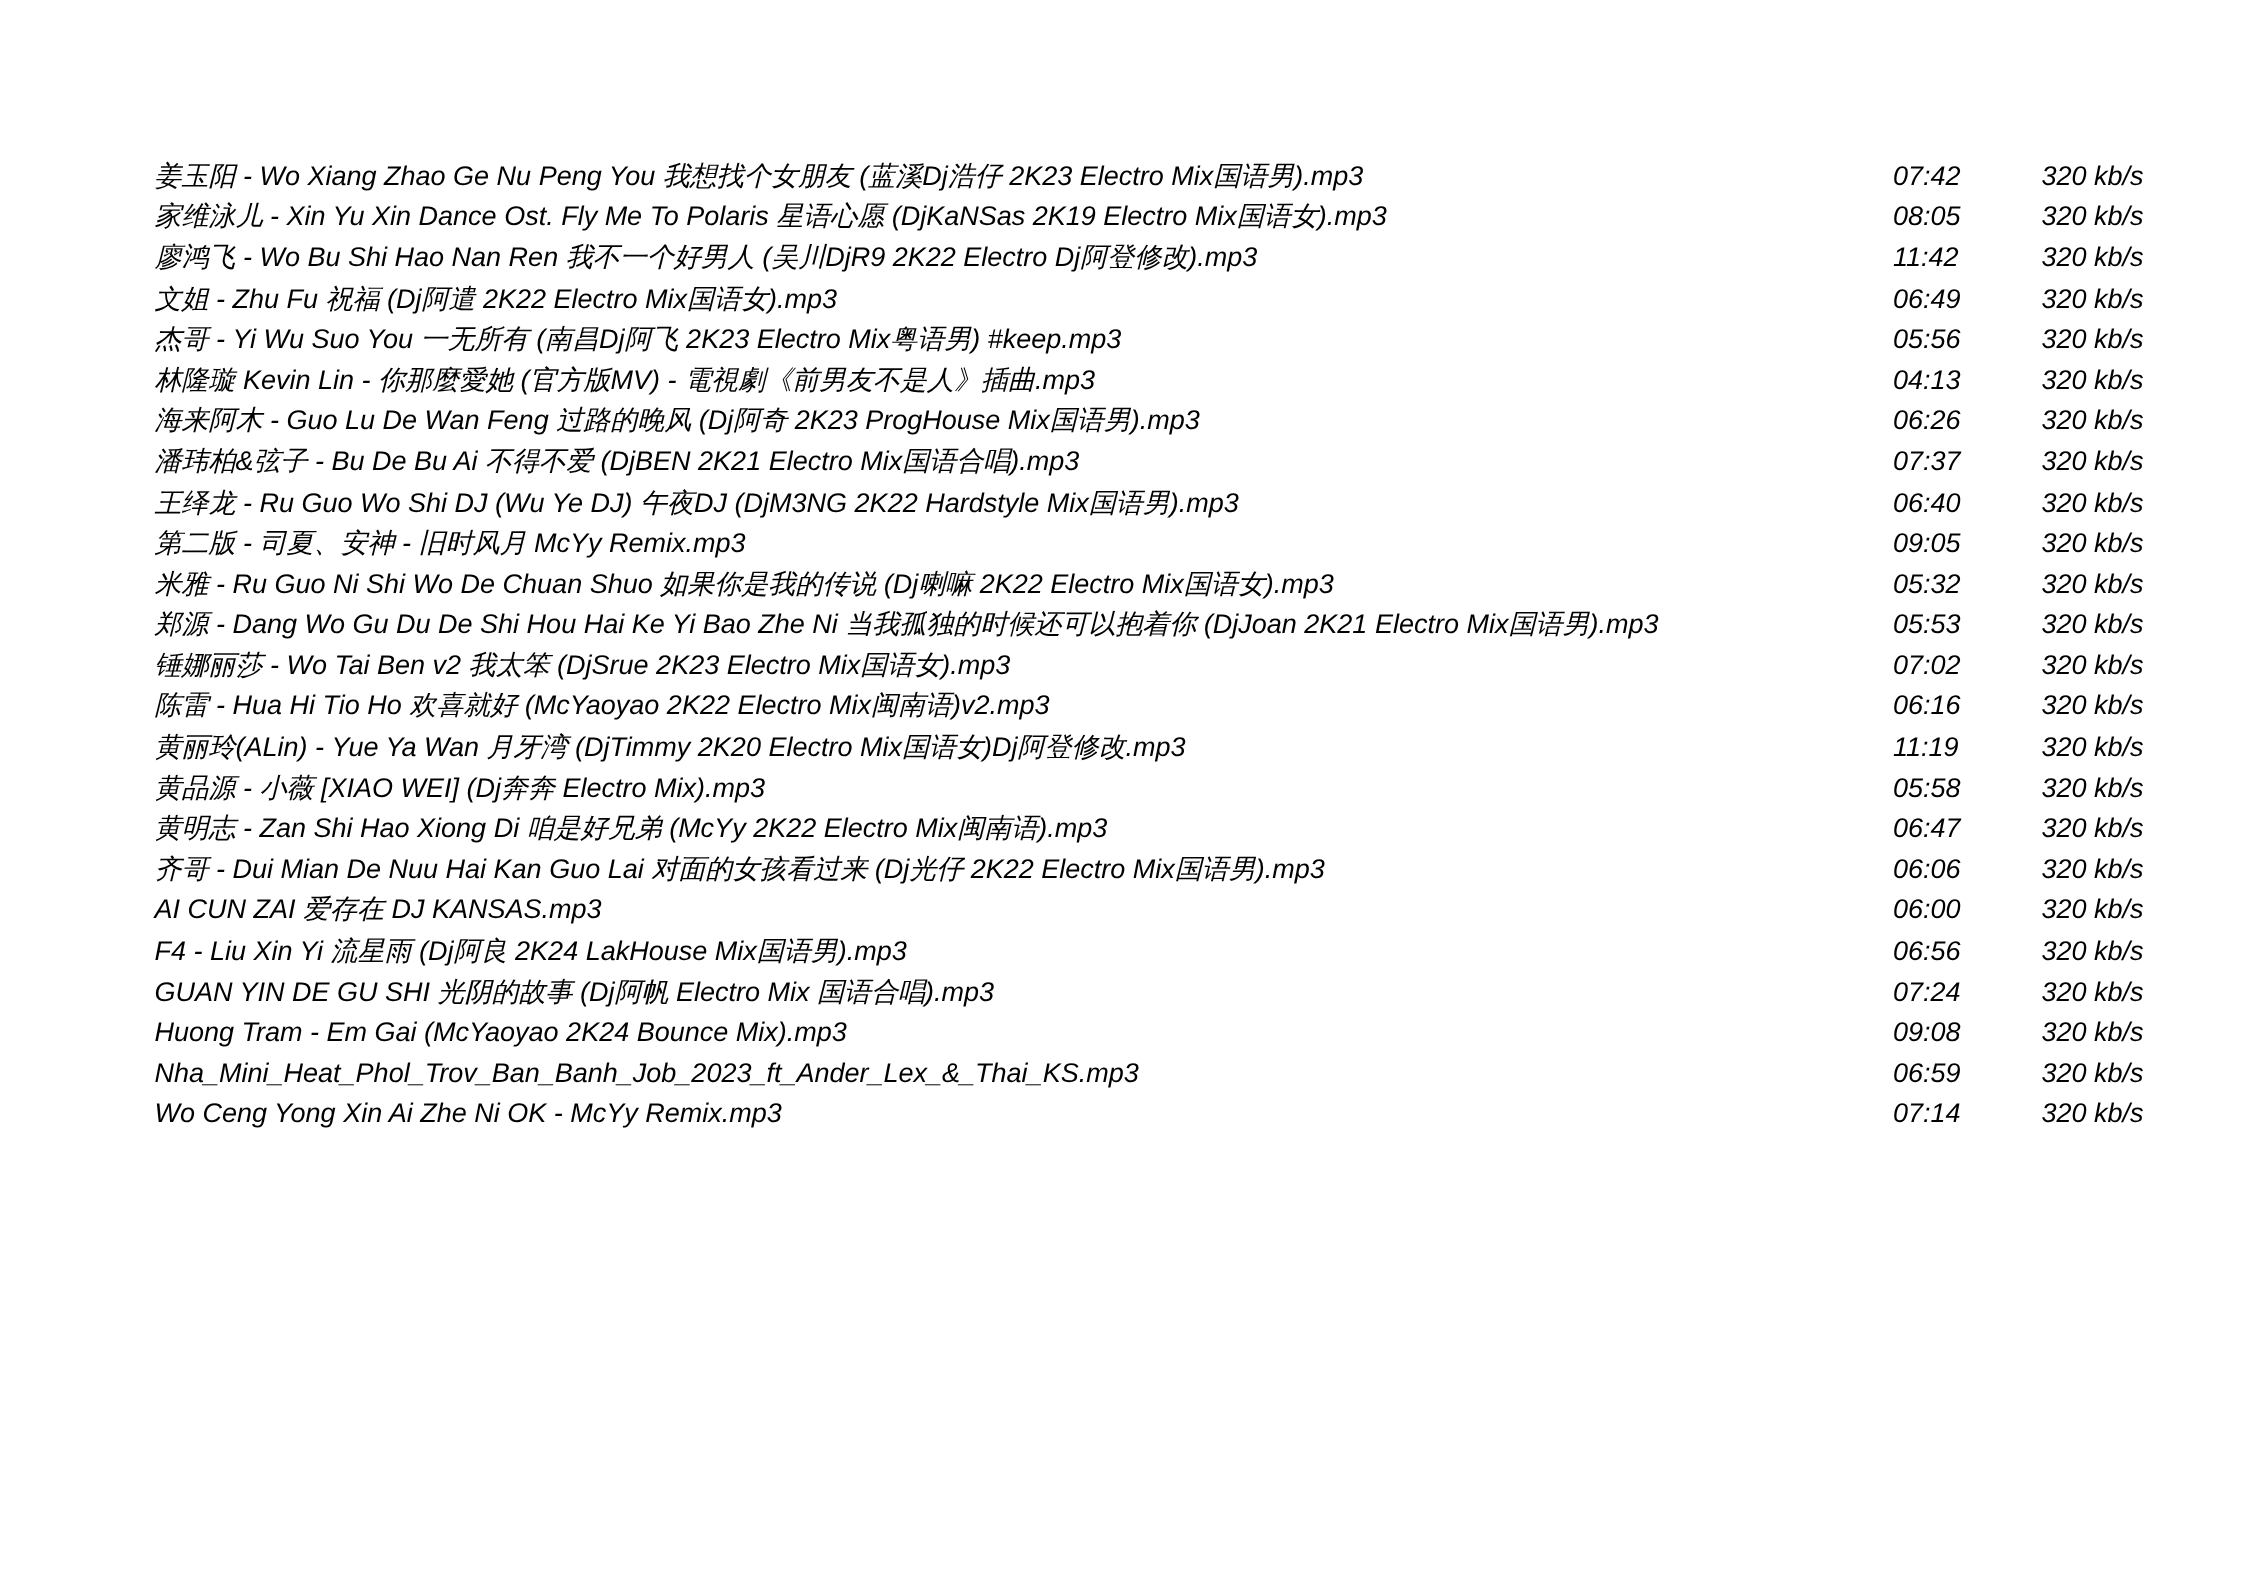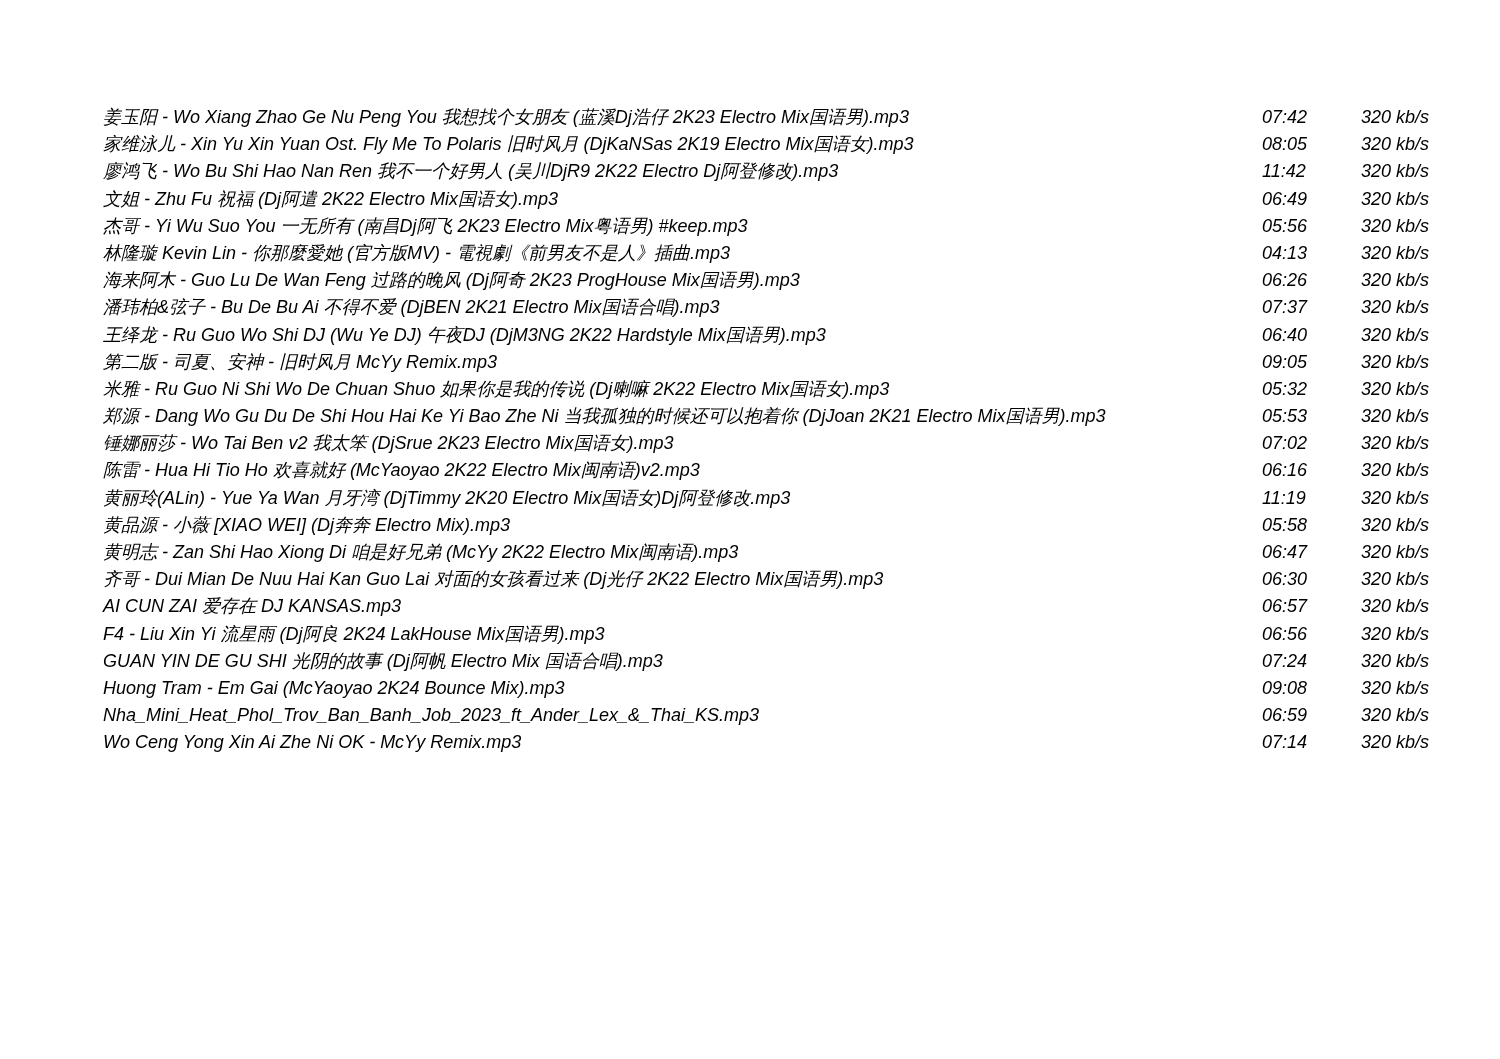--- a/index.html
+++ b/index.html
@@ -55,21 +55,21 @@
 <body>
 
 <div class="playlist" id="playlist">
   <div class="row">
     <span class="name">姜玉阳 - Wo Xiang Zhao Ge Nu Peng You 我想找个女朋友 (蓝溪Dj浩仔 2K23 Electro Mix国语男).mp3</span>
     <span class="time">07:42</span>
     <span class="rate">320 kb/s</span>
   </div>
 
   <div class="row">
-    <span class="name">家维泳儿 - Xin Yu Xin Yuan Ost. Fly Me To Polaris 旧时风月 (DjKaNSas 2K19 Electro Mix国语女).mp3</span>
+    <span class="name">家维泳儿 - Xin Yu Xin Dance Ost. Fly Me To Polaris 星语心愿 (DjKaNSas 2K19 Electro Mix国语女).mp3</span>
     <span class="time">08:05</span>
     <span class="rate">320 kb/s</span>
   </div>
 
   <div class="row">
     <span class="name">廖鸿飞 - Wo Bu Shi Hao Nan Ren 我不一个好男人 (吴川DjR9 2K22 Electro Dj阿登修改).mp3</span>
     <span class="time">11:42</span>
     <span class="rate">320 kb/s</span>
   </div>
 
@@ -153,27 +153,27 @@
   </div>
 
   <div class="row">
     <span class="name">黄明志 - Zan Shi Hao Xiong Di 咱是好兄弟 (McYy 2K22 Electro Mix闽南语).mp3</span>
     <span class="time">06:47</span>
     <span class="rate">320 kb/s</span>
   </div>
 
   <div class="row">
     <span class="name">齐哥 - Dui Mian De Nuu Hai Kan Guo Lai 对面的女孩看过来 (Dj光仔 2K22 Electro Mix国语男).mp3</span>
-    <span class="time">06:30</span>
+    <span class="time">06:06</span>
     <span class="rate">320 kb/s</span>
   </div>
 
   <div class="row">
     <span class="name">AI CUN ZAI 爱存在 DJ KANSAS.mp3</span>
-    <span class="time">06:57</span>
+    <span class="time">06:00</span>
     <span class="rate">320 kb/s</span>
   </div>
 
   <div class="row">
     <span class="name">F4 - Liu Xin Yi 流星雨 (Dj阿良 2K24 LakHouse Mix国语男).mp3</span>
     <span class="time">06:56</span>
     <span class="rate">320 kb/s</span>
   </div>
 
   <div class="row">

